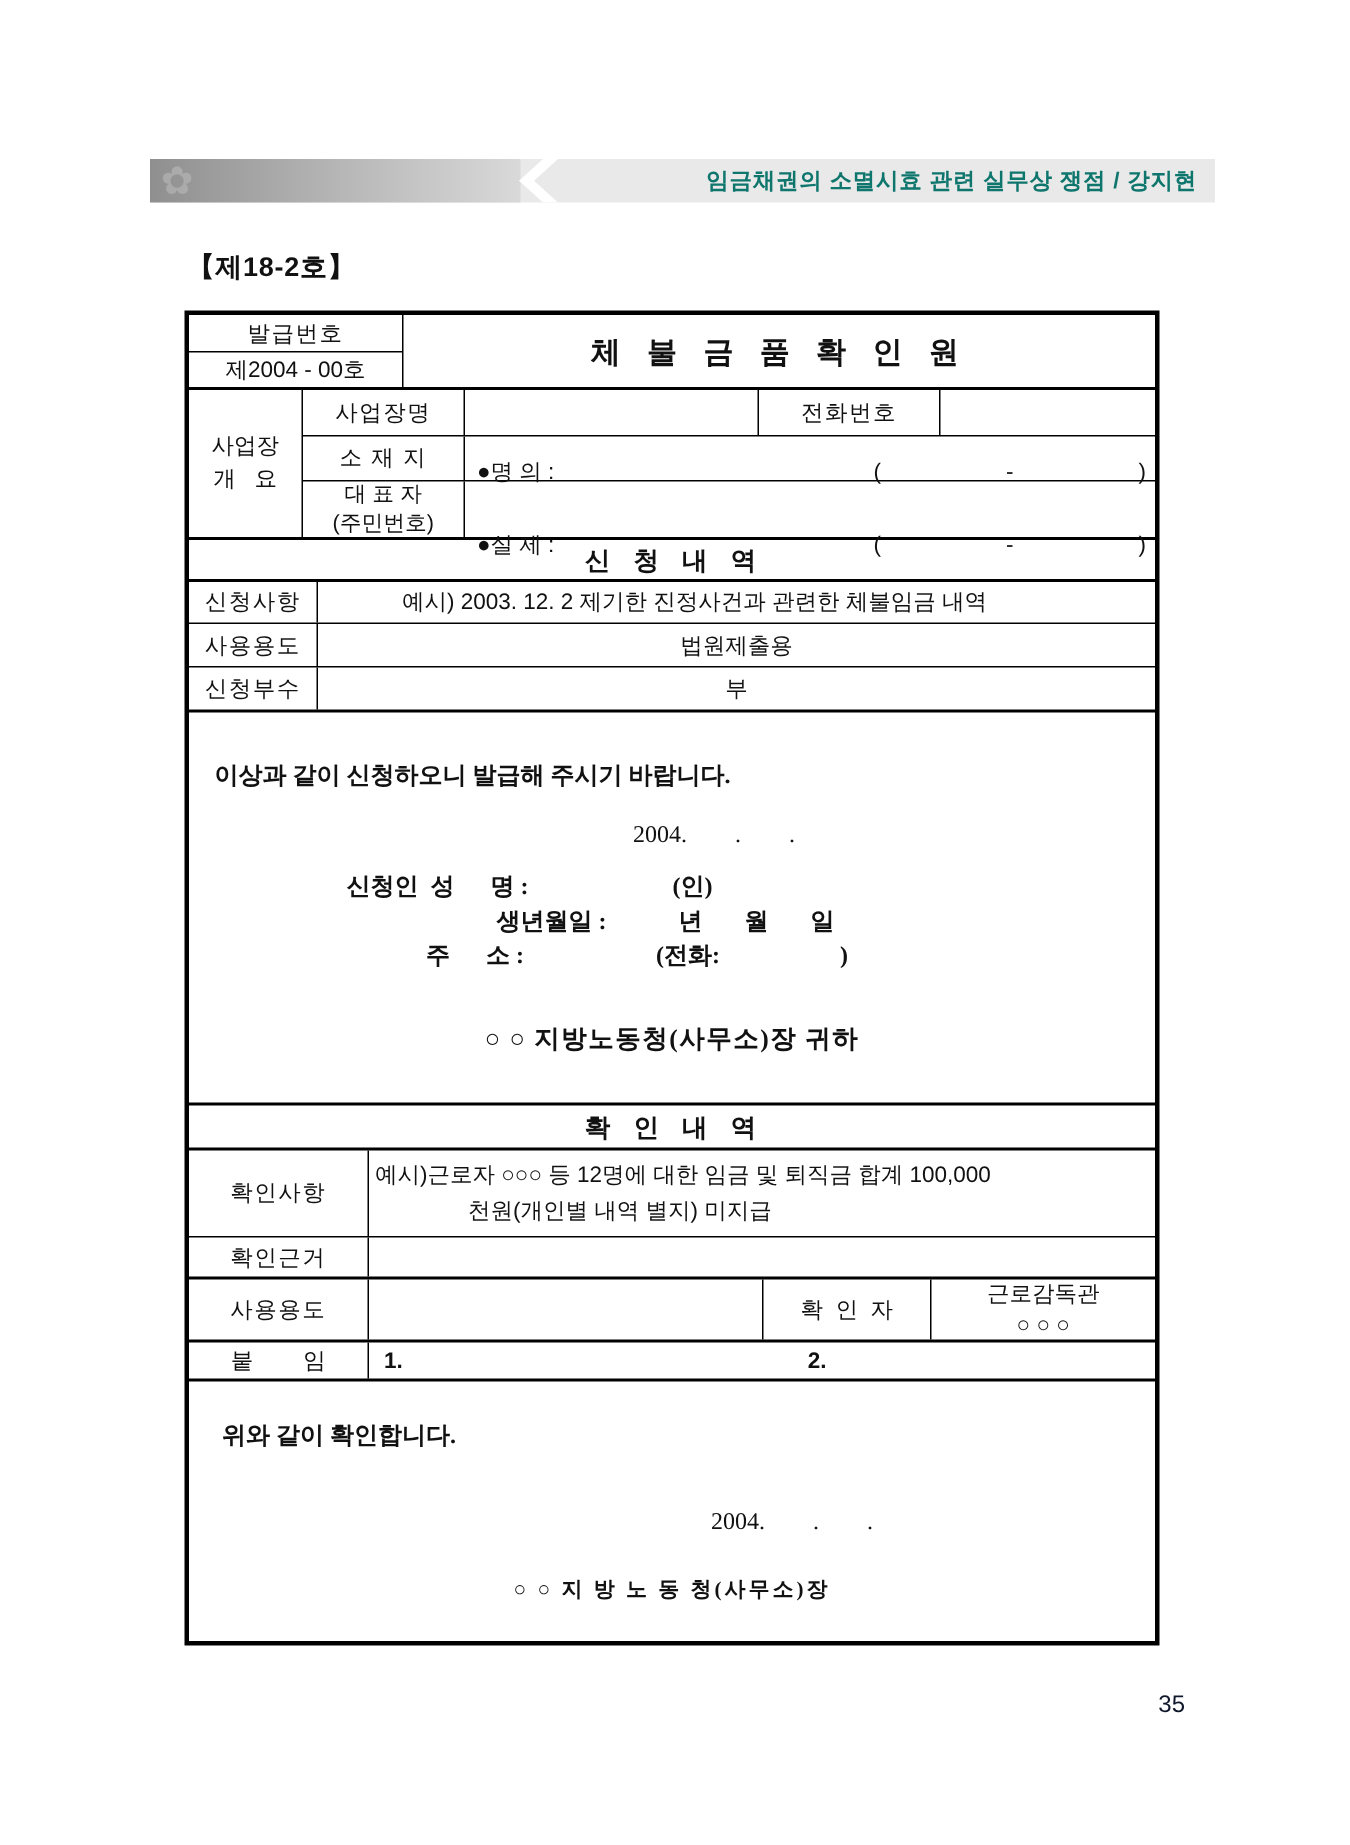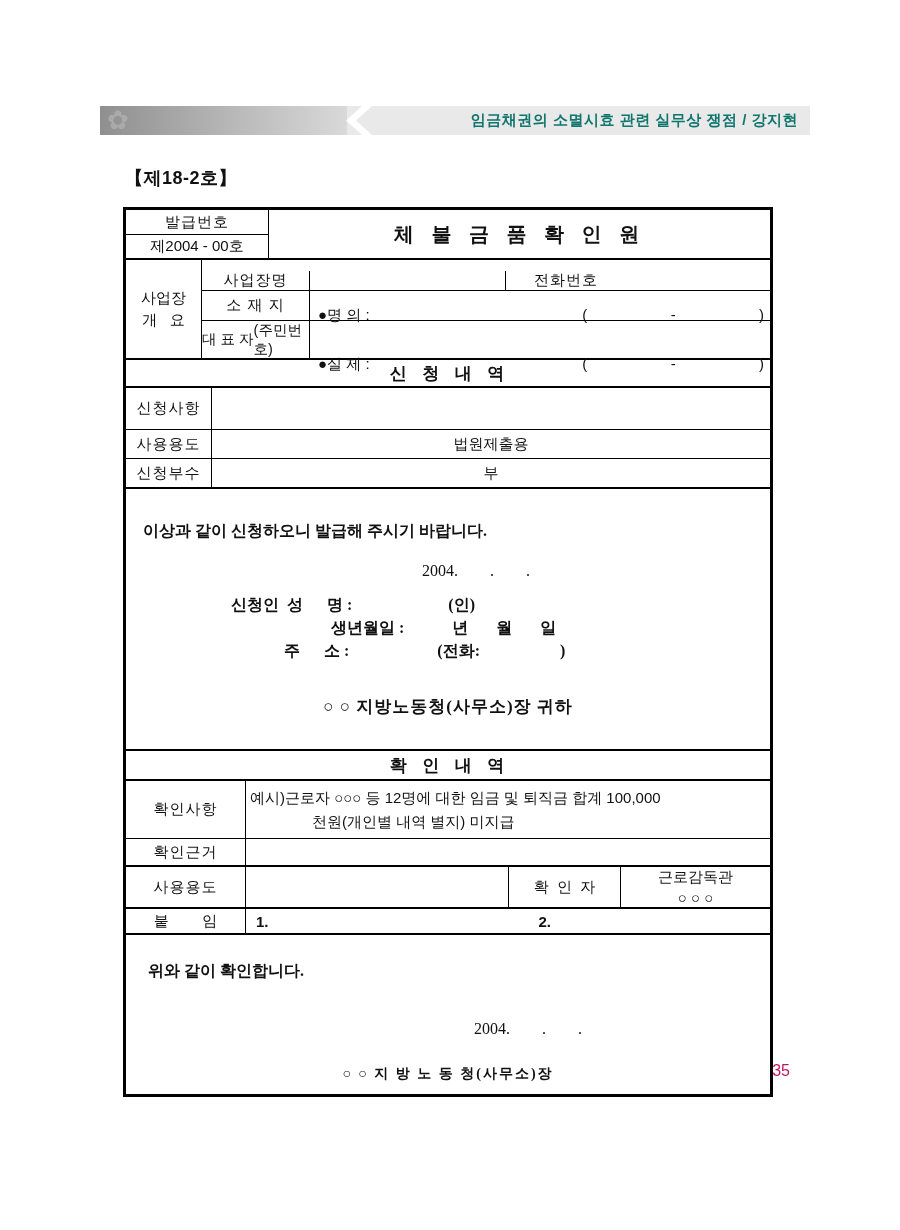--- a/index.html
+++ b/index.html
@@ -54,43 +54,43 @@
   .rowA { height:50px; }
   .issue-col { width:143px; display:flex; flex-direction:column; }
   .issue-top { height:25px; border-bottom:1px solid #000; }
   .issue-bot { height:23px; }
   .form-title { flex:1; font-size:20px; font-weight:bold; letter-spacing:6px; }
 
   
   .rowB { height:100px; }
   .wp-group { width:76px; flex-direction:column; line-height:1.5; font-size:15px; }
   .wp-right { flex:1; display:flex; flex-direction:column; }
-  .wp-r1 { height:31px; border-bottom:1px solid #000;align-items:flex-end; }
+  .wp-r1 { height:31px; border-bottom:1px solid #000; }
   .wp-r2 { height:30px; border-bottom:1px solid #000; }
   .wp-r3 { height:37px; }
   .wp-name { width:108px; }
   .wp-blank1 { flex:1; }
   .wp-phone { width:121px; border-left:1px solid #000; }
   .wp-phoneval { width:144px; border-left:1px solid #000; }
   .wp-addr { width:108px; }
   .wp-addrval { flex:1; }
-  .wp-rep { width:108px; flex-direction:row; line-height:1.25; font-size:14.5px; }
+  .wp-rep { width:108px; flex-direction:column; line-height:1.25; font-size:14.5px; }
   .wp-repval { flex:1; display:flex; flex-direction:column; justify-content:center; padding:1px 6px 1px 8px;gap:31px; }
   .repline { display:flex; justify-content:space-between; font-size:15px; line-height:1.22; }
   .repparen { letter-spacing:0; }
 
   
   .sec-hdr { font-size:17px; font-weight:bold; letter-spacing:2px; justify-content:center; }
   .rowC { height:28px; }
   .rowH { height:30px; }
 
   
   .lblcell-sm { width:86px; font-size:15px; }
   .lblcell-lg { width:120px; font-size:15px; }
-  .rowD { height:42px;gap:48px; }
+  .rowD { height:28px;gap:48px; }
   .rowE { height:29px; }
   .rowF { height:30px; }
   .val-left { flex:1; justify-content:flex-start; padding-left:8px; }
   .val-center { flex:1; justify-content:center; }
 
   
   .rowG { height:262px; position:relative; }
   .serif { font-family:"Liberation Serif", serif; }
   .stmt { position:absolute; left:17px; top:32px; font-weight:bold; font-size:16px; }
   .g-date { position:absolute; left:296px; top:73px; font-size:16px; }
@@ -111,21 +111,21 @@
   .rowL { height:26px; }
   .attach-val { flex:1; display:flex; align-items:center; padding-left:10px; font-size:15px; font-weight:bold; }
   .attach-2 { margin-left:270px; }
 
   
   .rowM { flex:1; position:relative; }
   .m-stmt { position:absolute; left:22px; top:26px; font-weight:bold; font-size:16px; }
   .m-date { position:absolute; left:348px; top:85px; font-size:16px; }
   .m-signer { position:absolute; left:0; top:130px; width:100%; text-align:center; font-weight:bold; font-size:14px; letter-spacing:2px; }
 
-  .page-num { position:absolute; right:110px; top:1062px; font-size:16px; color:#be185d;margin-left:12px; }
+  .page-num { position:absolute; right:110px; top:1128px; font-size:16px; color:#0f172a;margin-left:12px; }
 </style>
 </head>
 <body>
 
 <div class="sheet">
 
   <div class="hbar">
     <div class="hbar-right"></div>
     <div class="hbar-left"></div>
     <svg class="hbar-chevron" width="40" height="29" viewBox="0 0 40 29">
@@ -181,20 +181,21 @@
         </div>
       </div>
     </div>
 
     <div class="row rowC bB2">
       <div class="cell sec-hdr pre" style="flex:1">신  청  내  역</div>
     </div>
 
     <div class="row rowD bB1">
       <div class="cell lblcell-sm bR lbl">신청사항</div>
+      <div class="cell val-left">예시) 2003. 12. 2 제기한 진정사건과 관련한 체불임금 내역</div>
     </div>
 
     <div class="row rowE bB1">
       <div class="cell lblcell-sm bR lbl">사용용도</div>
       <div class="cell val-center">법원제출용</div>
     </div>
 
     <div class="row rowF bB2">
       <div class="cell lblcell-sm bR lbl">신청부수</div>
       <div class="cell val-center">부</div>

